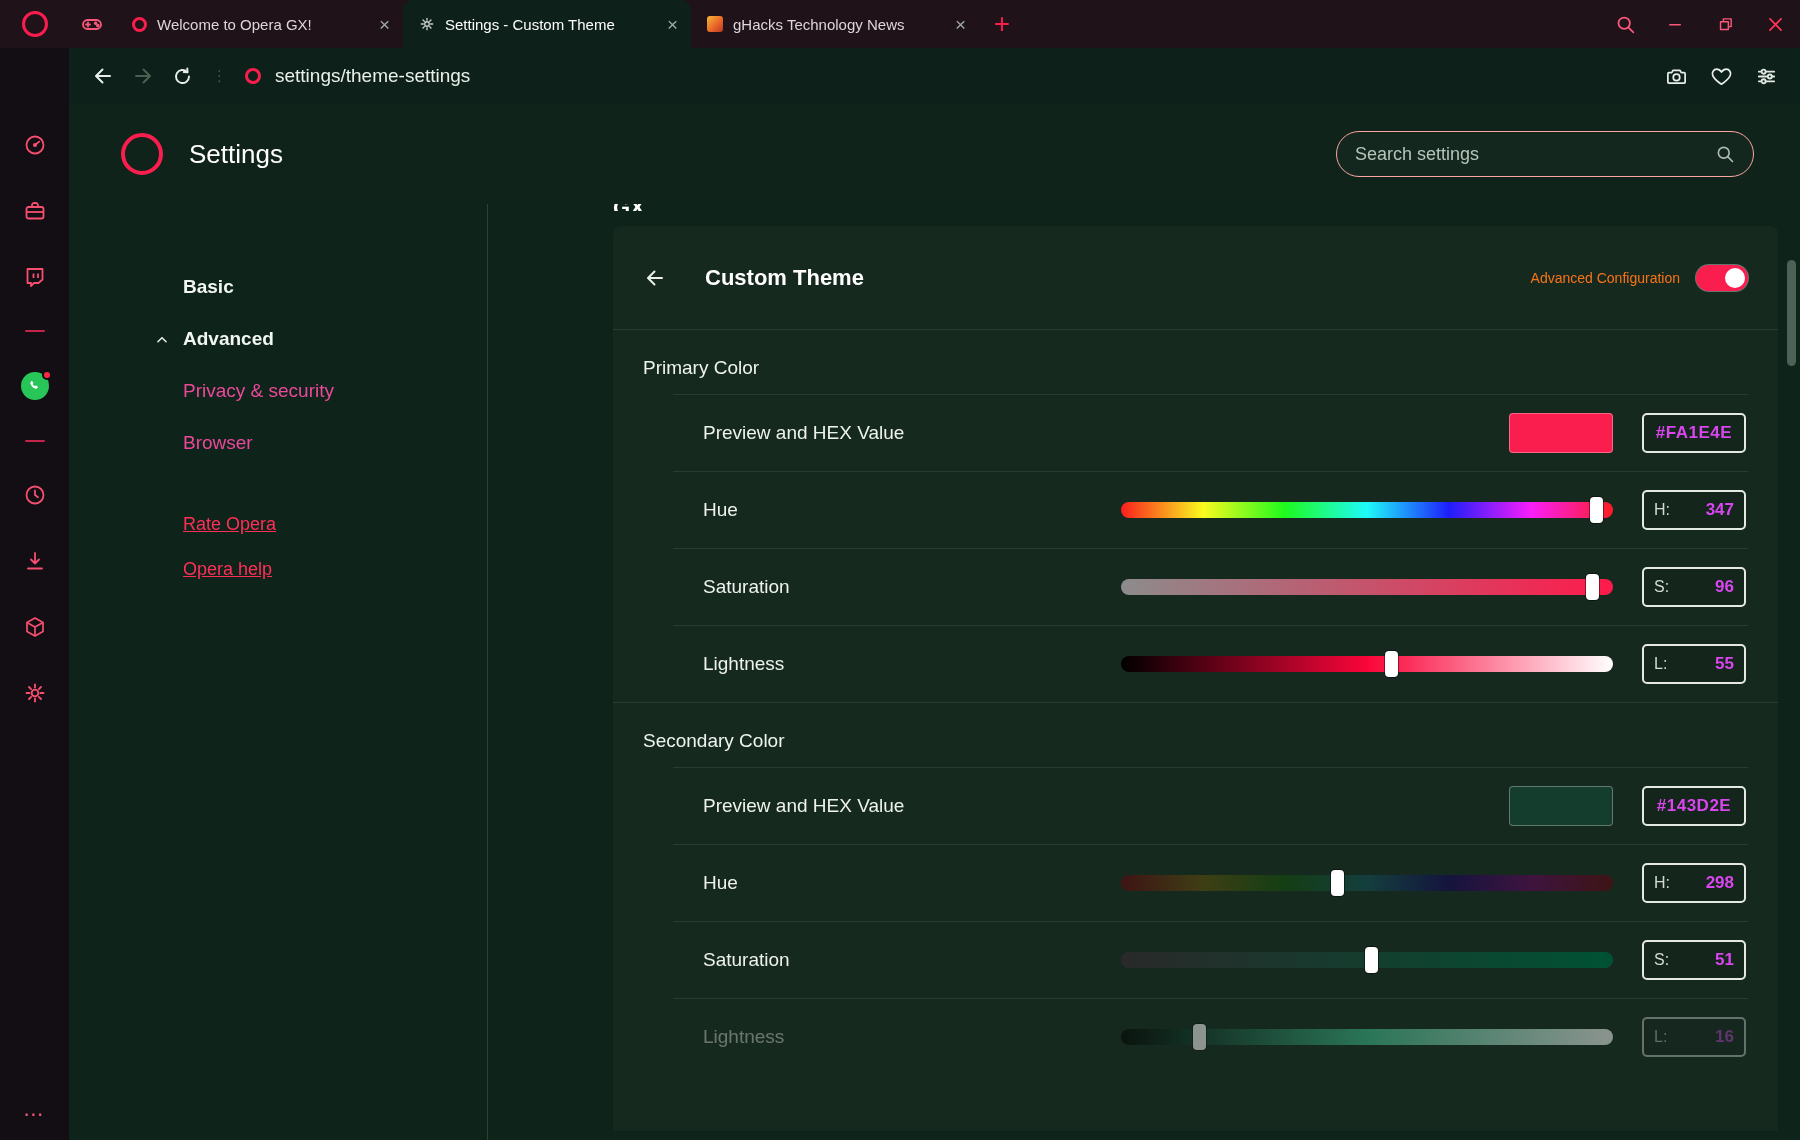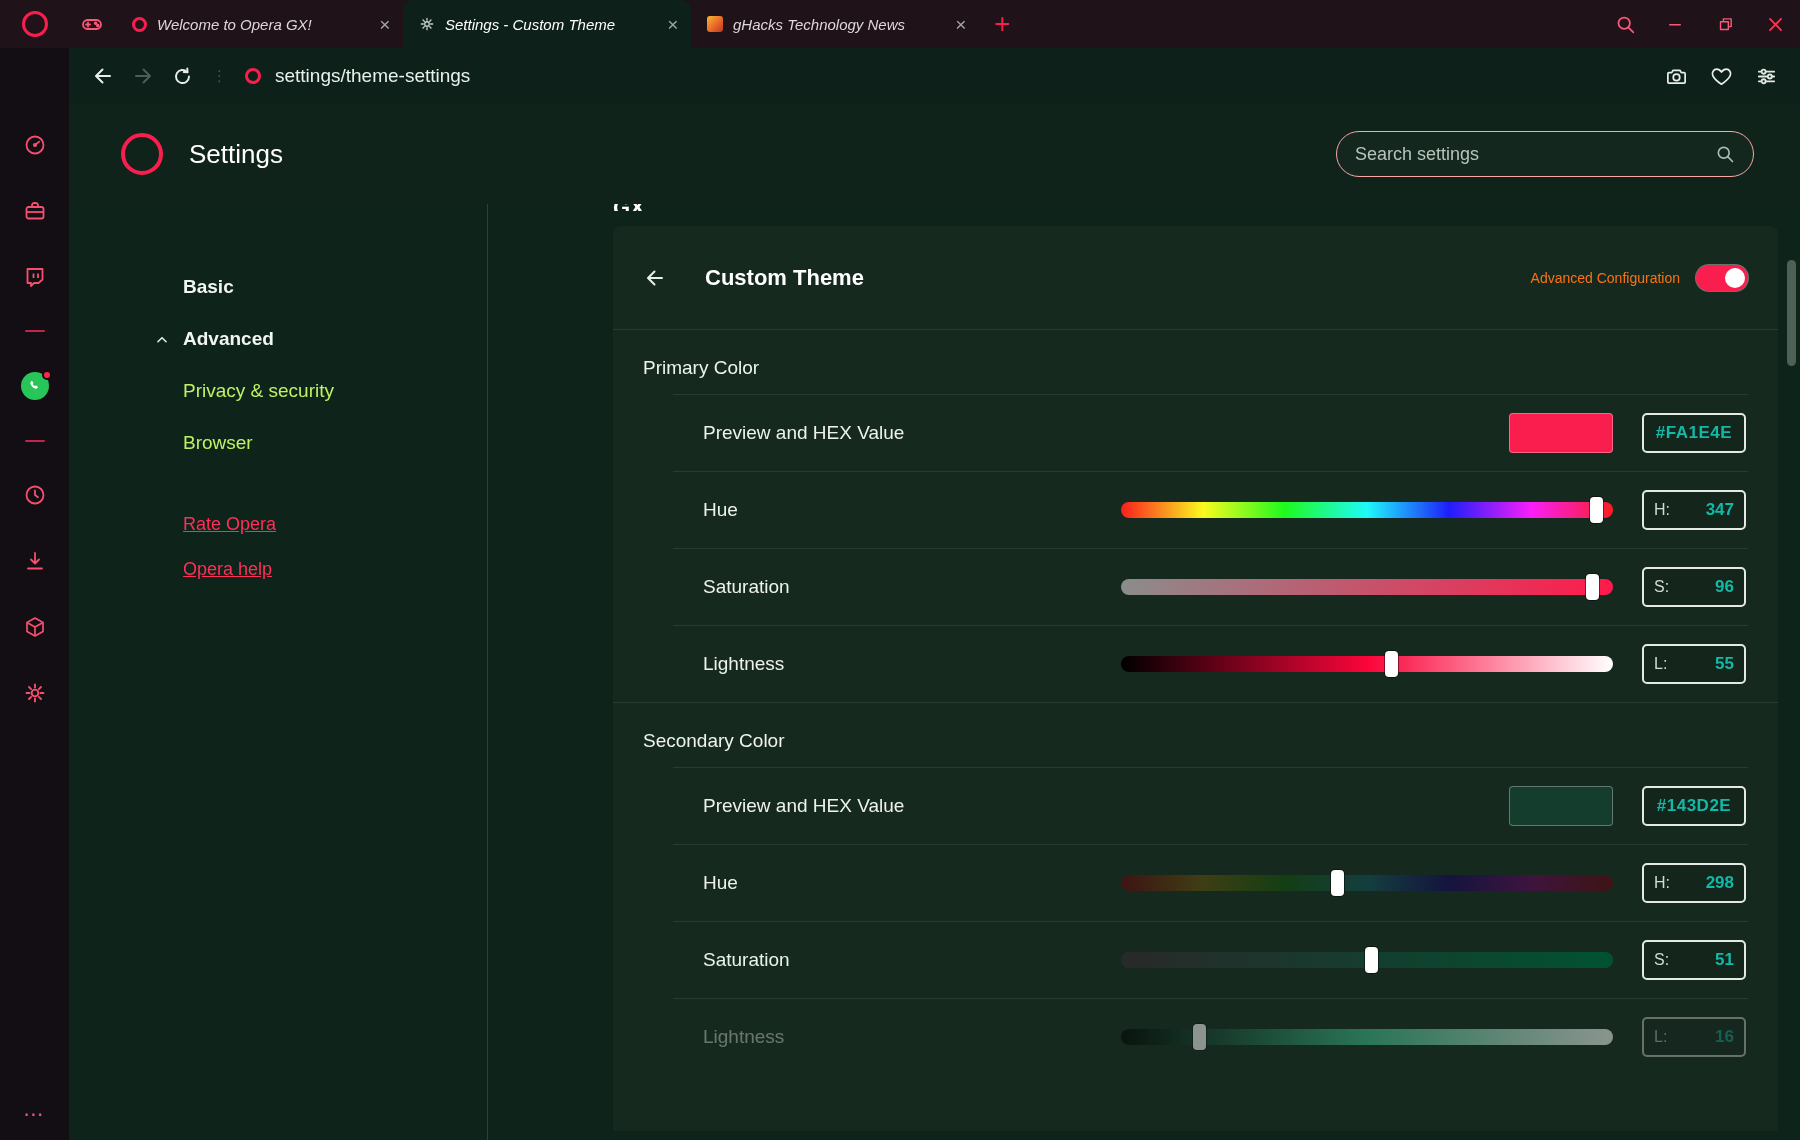--- a/index.html
+++ b/index.html
@@ -15,21 +15,21 @@
     --divider:#273d30;
     --text:#f0f4f1;
     --muted:#c6d1c9;
   }
   *{box-sizing:border-box;margin:0;padding:0}
   html,body{width:1800px;height:1140px;overflow:hidden;background:var(--page-bg);
     font-family:"Liberation Sans","DejaVu Sans",sans-serif;color:var(--text);}
   svg{display:block}
 
   
-  .tabbar{height:48px;background:var(--tabbar-bg);display:flex;align-items:stretch;font-style:italic;}
+  .tabbar{height:48px;background:var(--tabbar-bg);display:flex;align-items:stretch;}
   .rail-logo{width:69px;display:flex;align-items:center;justify-content:center;}
   .o-ring{display:inline-block;border-radius:50%;border:3.5px solid var(--accent);}
   .o-ring.lg{width:26px;height:26px;}
   .o-ring.sm{width:15px;height:15px;border-width:3px;}
   .controller-slot{width:46px;display:flex;align-items:center;justify-content:center;color:var(--accent-soft);}
   .tab{width:288px;display:flex;align-items:center;gap:10px;padding:0 10px 0 16px;
     color:#ded7da;font-size:15px;cursor:default;position:relative;}
   .tab.active{background:var(--toolbar-bg);color:#fff;border-radius:9px 9px 0 0;}
   .tab-title{flex:1;white-space:nowrap;overflow:hidden;text-overflow:ellipsis;}
   .tab-close{color:#9fa8a1;font-size:19px;line-height:1;padding:0 3px;}
@@ -72,21 +72,21 @@
   .search-pill{margin-left:auto;width:418px;height:46px;border:1px solid #fca5a5;border-radius:23px;
     display:flex;align-items:center;padding:0 18px;background:rgba(255,255,255,0.02);}
   .search-pill input{flex:1;background:transparent;border:none;outline:none;color:var(--text);
     font-size:18px;font-family:inherit;}
   .search-pill input::placeholder{color:#b6c4ba;}
   .search-pill .mag{color:#aebbb2;}
 
   
   .settings-body{flex:1;display:flex;min-height:0;}
   .settings-nav{width:419px;border-right:1px solid #27452f;padding-top:58px;flex:none;}
-  .nav-item{position:relative;padding:14px 0 14px 114px;font-size:19px;color:#bef264;cursor:pointer;margin-bottom:2px;}
+  .nav-item{position:relative;padding:14px 0 14px 114px;font-size:19px;color:#ec4899;cursor:pointer;margin-bottom:2px;}
   .nav-item.strong{font-weight:700;color:#f2f6f2;}
   .nav-item .caret{position:absolute;left:86px;top:19px;color:#e8eee9;}
   .nav-links{margin-top:36px;}
   .nav-link{display:block;padding:10px 0 10px 114px;font-size:18px;color:#ff2e57;text-decoration:underline;margin-bottom:4px;}
 
   .settings-content{flex:1;padding-left:125px;position:relative;overflow:hidden;}
   .kicker{margin-top:-9px;font-size:22px;font-weight:700;color:#fff;line-height:25px;height:16px;overflow:hidden;margin-bottom:15px;}
 
   
   .card{width:1165px;background:var(--card-bg);border-radius:8px 8px 0 0;height:calc(100% - 31px);overflow:hidden;}
@@ -111,21 +111,21 @@
   .row-label{flex:1;font-size:19px;color:#edf2ee;}
 
   .slider{width:492px;height:16px;border-radius:8px;position:relative;margin-right:29px;flex:none;}
   .thumb{position:absolute;top:-5px;width:13px;height:26px;background:#fff;border-radius:4px;
     box-shadow:0 0 0 1px rgba(0,0,0,0.45);}
   .swatch{width:104px;height:40px;border-radius:4px;margin-right:29px;flex:none;
     border:1px solid rgba(255,255,255,0.32);}
   .value-box{width:104px;height:40px;border:2px solid #e3e9e4;border-radius:5px;flex:none;
     display:flex;align-items:center;justify-content:space-between;padding:0 10px;background:rgba(0,0,0,0.08);}
   .value-box .vb-prefix{font-size:16px;color:#d2dbd4;}
-  .value-box .vb-value{font-size:17px;font-weight:700;color:#14b8a6;}
+  .value-box .vb-value{font-size:17px;font-weight:700;color:#d946ef;}
   .value-box.hex{justify-content:center;gap:2px;}
   .value-box.hex .vb-value{letter-spacing:.5px;}
 
   .scroll-thumb{position:absolute;right:4px;top:212px;width:9px;height:106px;border-radius:5px;background:#4e6156;}
 </style>
 </head>
 <body>
 
 <div class="tabbar">
   <div class="rail-logo">

